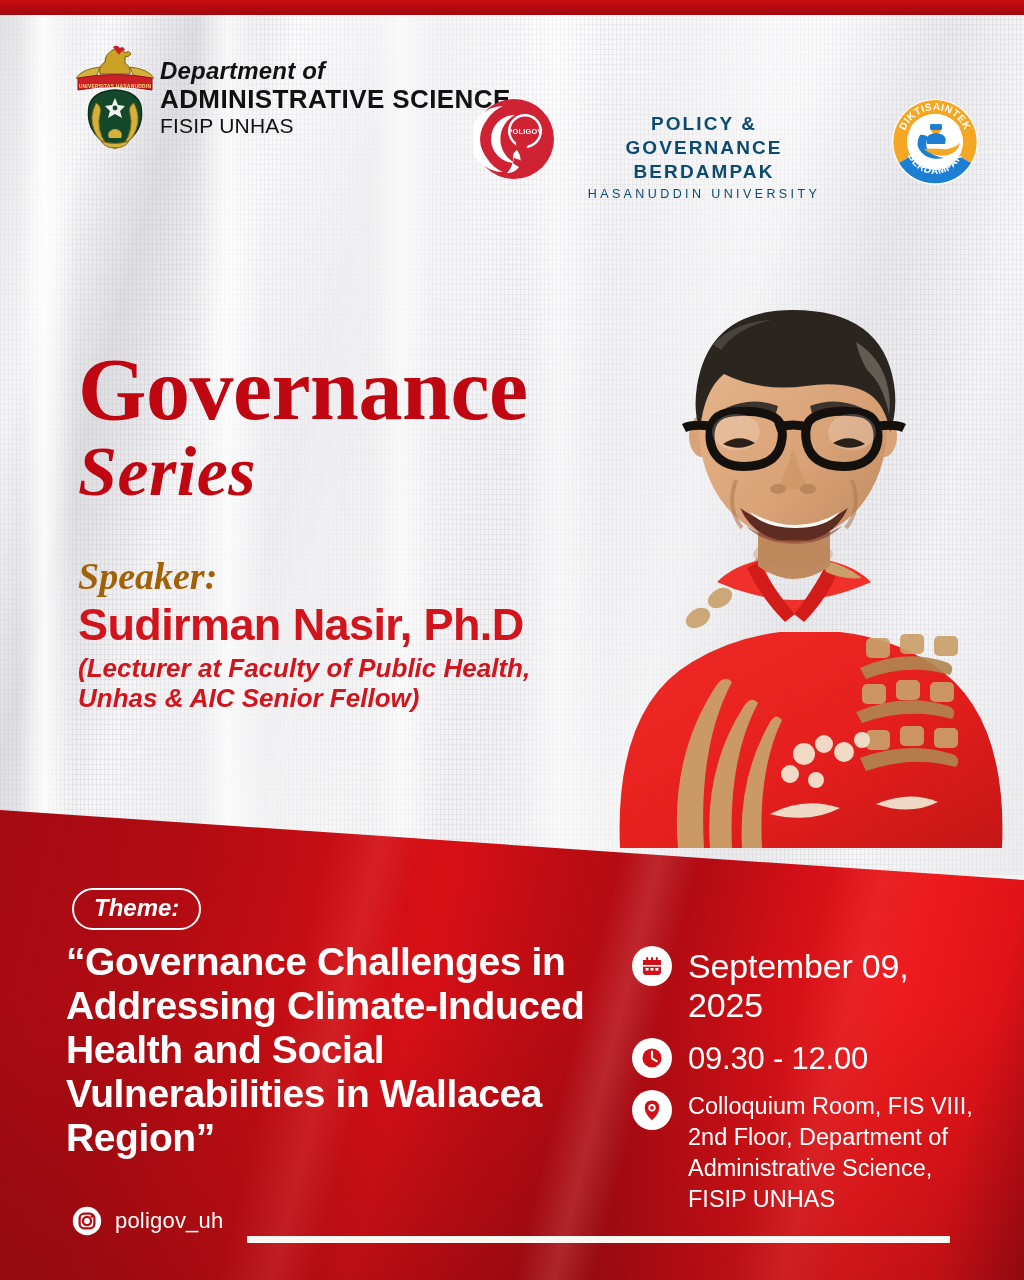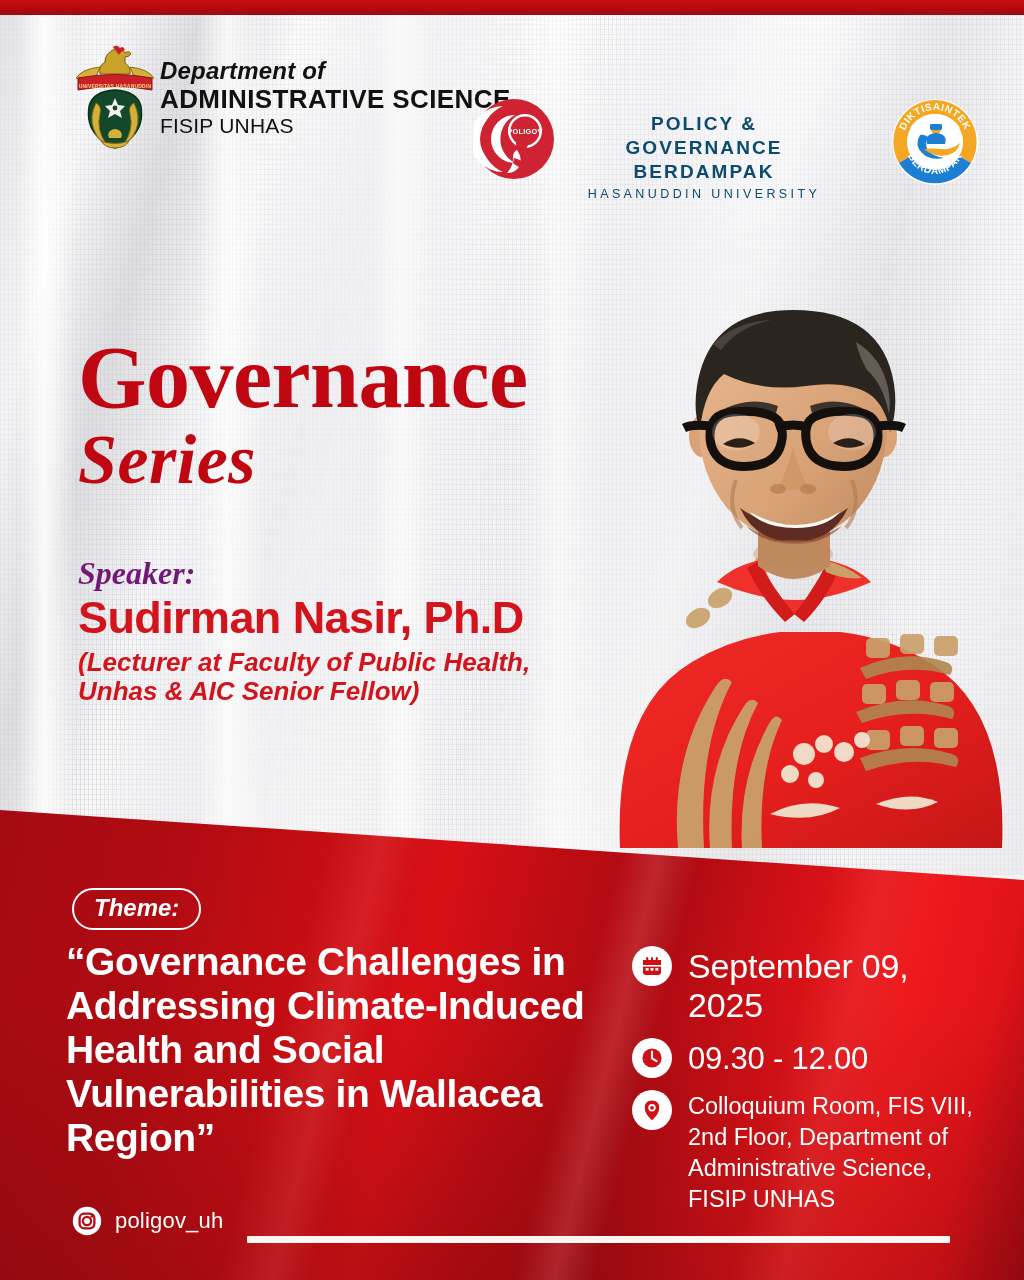--- a/index.html
+++ b/index.html
@@ -69,35 +69,35 @@
   .lab-l3{font-weight:400;font-size:12.5px;letter-spacing:3.4px;line-height:1.5;margin-top:2px;}
 
   .logo-dikti{position:absolute;left:890px;top:57px;width:90px;height:90px;}
 
   
   .portrait{
     position:absolute;left:560px;top:268px;width:470px;height:580px;z-index:14;
   }
 
   
-  .headline{position:absolute;left:78px;top:336px;z-index:20;}
+  .headline{position:absolute;left:78px;top:348px;z-index:20;}
   .h-gov{
     font-family:"Liberation Serif", serif;font-weight:700;
     font-size:88px;color:#c00711;line-height:.95;letter-spacing:-.5px;
   }
   .h-ser{
     font-family:"Liberation Serif", serif;font-weight:700;font-style:italic;
     font-size:70px;color:#c00711;line-height:1.02;margin-top:4px;letter-spacing:.5px;
   }
 
   
   .speaker{position:absolute;left:78px;top:556px;z-index:20;}
   .sp-label{
     font-family:"Liberation Serif", serif;font-style:italic;font-weight:700;
-    font-size:32px;color:#701a75;line-height:1.1;
+    font-size:38px;color:#a16207;line-height:1.1;
   }
   .sp-name{
     font-weight:700;font-size:45px;color:#d2141c;line-height:1.12;
     letter-spacing:-.6px;margin-top:2px;
   }
   .sp-aff{
     font-style:italic;font-weight:600;font-size:26px;color:#d2141c;
     line-height:1.14;margin-top:4px;
   }
 

